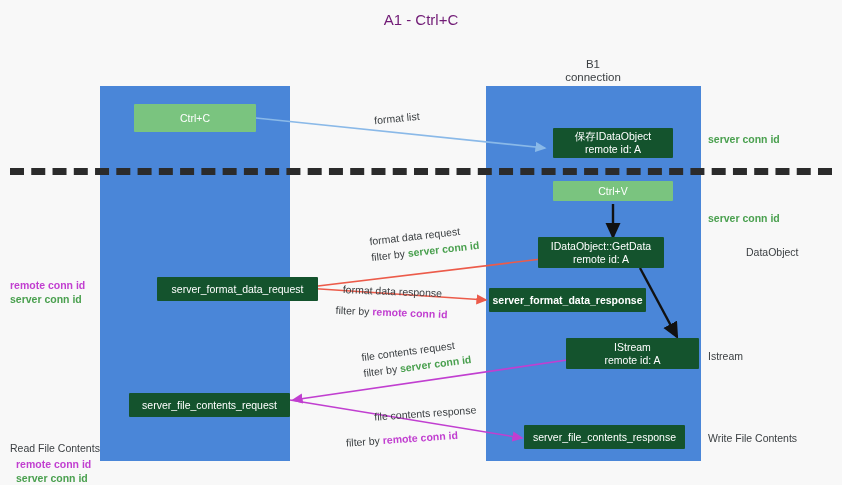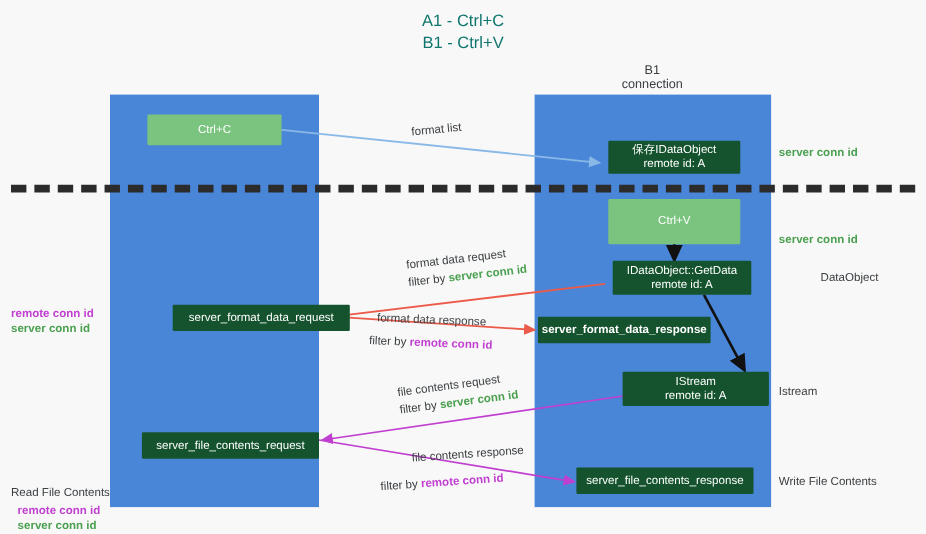--- a/index.html
+++ b/index.html
@@ -15,21 +15,21 @@
     font-family: "Liberation Sans", sans-serif;
     overflow: hidden;
   }
   .title {
     position: absolute;
     left: 0;
     right: 0;
     top: 10px;
     text-align: center;
     font-size: 15px;
-    color: #0f766e;
+    color: #701a75;
     line-height: 20px;
   }
   .col-head {
     position: absolute;
     text-align: center;
     font-size: 11.5px;
     color: #3c4043;
     line-height: 13px;
     width: 180px;
   }
@@ -86,21 +86,20 @@
     border-top: 7px dashed #2b2b2b;
   }
 </style>
 </head>
 <body>
 
 <div id="canvas">
 
   <div class="title">
     <div>A1 - Ctrl+C</div>
-    <div>B1 - Ctrl+V</div>
   </div>
 
   <div class="col-head" style="left:503px; top:58px;">
     <div>B1</div>
     <div>connection</div>
   </div>
 
   <div class="lane" style="left:100px; top:86px; width:190px; height:375px;"></div>
   <div class="lane" style="left:486px; top:86px; width:215px; height:375px;"></div>
 
@@ -139,25 +138,25 @@
 
   <div class="box green" style="left:134px; top:104px; width:122px; height:28px;">
     <span>Ctrl+C</span>
   </div>
 
   <div class="box orange" style="left:553px; top:128px; width:120px; height:30px;">
     <span>保存IDataObject</span>
     <span>remote id: A</span>
   </div>
 
-  <div class="box green" style="left:553px; top:181px; width:120px; height:41px;">
+  <div class="box green" style="left:553px; top:181px; width:120px; height:20px;">
     <span>Ctrl+V</span>
   </div>
 
-  <div class="box orange" style="left:557px; top:237px; width:126px; height:31px;">
+  <div class="box orange" style="left:538px; top:237px; width:126px; height:31px;">
     <span>IDataObject::GetData</span>
     <span>remote id: A</span>
   </div>
 
   <div class="box orange" style="left:566px; top:338px; width:133px; height:31px;">
     <span>IStream</span>
     <span>remote id: A</span>
   </div>
 
   <div class="box orange" style="left:129px; top:277px; width:161px; height:24px;margin-left:28px;">

